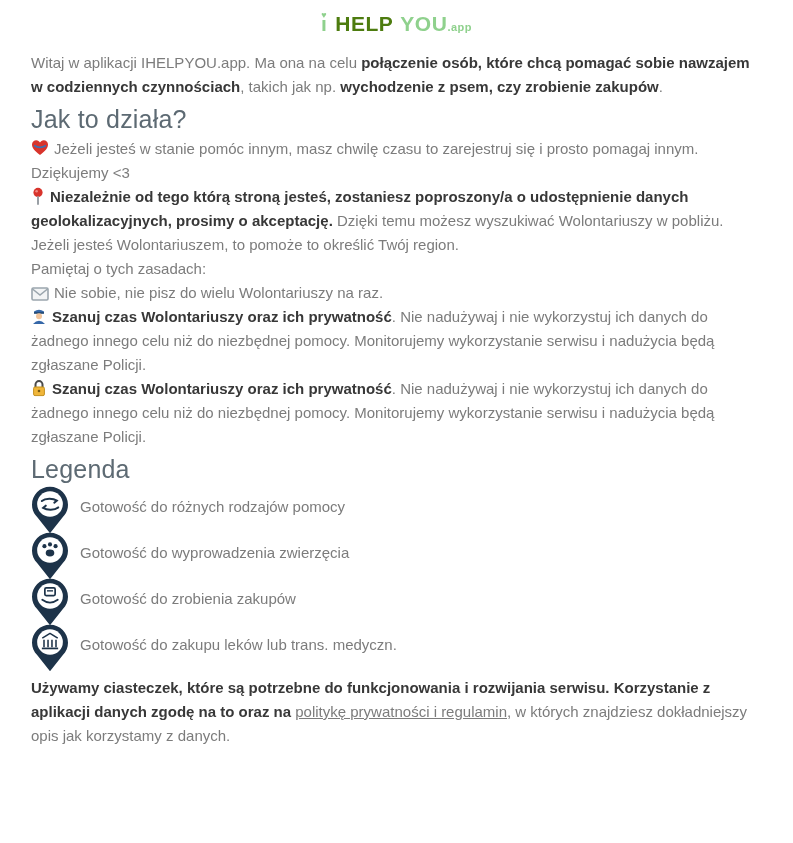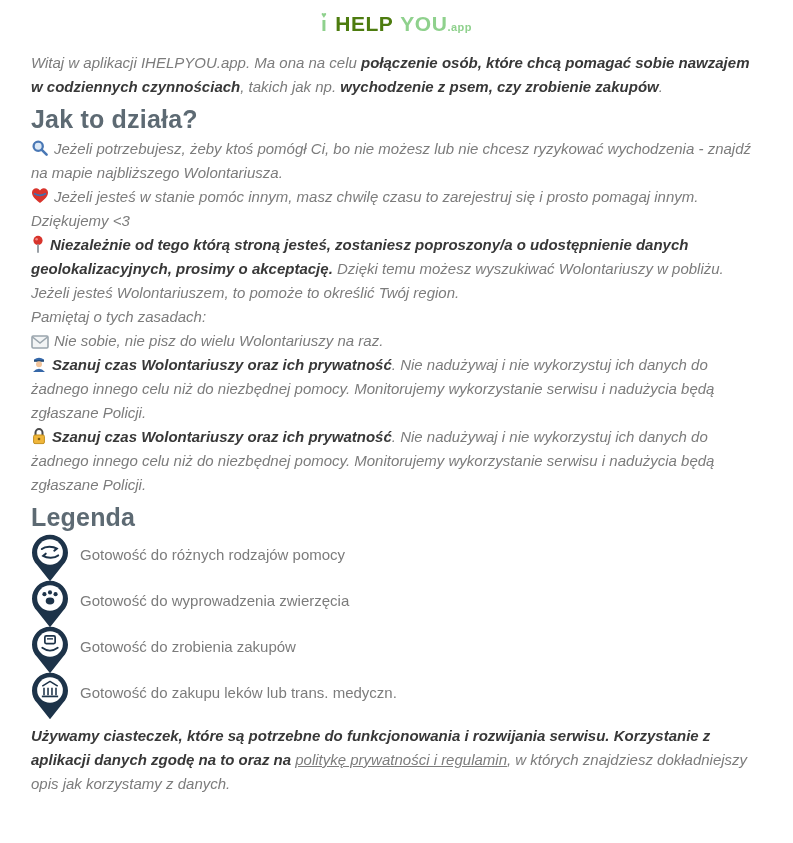--- a/index.html
+++ b/index.html
@@ -13,24 +13,24 @@
 
   
   .logo { text-align: center; padding: 4px 0 8px 0; font-weight: bold; font-size: 21px; letter-spacing: 0.5px; line-height: 24px; }
   .logo-i-wrap { position: relative; display: inline-block; color: #8fd18d; }
   .logo-heart { position: absolute; top: -9px; left: 50%; transform: translateX(-50%); font-size: 9px; color: #8fd18d; }
   .logo-help { color: #4d7c0f; margin: 0 7px 0 8px; }
   .logo-you { color: #8fd18d; text-align: center; }
   .logo-app { font-size: 11px; color: #8fd18d; font-weight: bold; }
 
   
-  p.body { margin: 0; font-size: 15px; line-height: 24px; color: #7c7c7c; font-style: italic; }
+  p.body { margin: 0; font-size: 15px; line-height: 24px; color: #7c7c7c; }
   p.intro { margin-top: 4px; }
   strong { color: #383838; font-weight: bold; }
-  h2 { font-size: 25px; line-height: 31px; font-weight: 700; color: #5d6a73; margin: 5px 0 2px 0; letter-spacing: 0.2px; }
+  h2 { font-size: 25px; line-height: 31px; font-weight: 400; color: #5d6a73; margin: 5px 0 2px 0; letter-spacing: 0.2px; }
 
   .icon { display: inline-block; vertical-align: -3px; margin-right: 5px; }
 
   
   .legend-item { display: flex; align-items: center; height: 46px; }
   .legend-pin { flex: 0 0 auto; margin-right: 11px; }
   .legend-label { font-size: 15px; color: #7c7c7c; margin-top: -8px; }
 
   
   p.cookies { margin-top: 5px; }
@@ -44,24 +44,20 @@
   <div class="logo">
     <span class="logo-i-wrap">
       <span class="logo-heart">♥</span><span>ı</span>
     </span><span class="logo-help">HELP</span><span class="logo-you">YOU</span><span class="logo-app">.app</span>
   </div>
 
   <p class="body intro"><span>Witaj w aplikacji IHELPYOU.app. Ma ona na celu </span><strong>połączenie osób, które chcą pomagać sobie nawzajem w codziennych czynnościach</strong><span>, takich jak np. </span><strong>wychodzenie z psem, czy zrobienie zakupów</strong><span>.</span></p>
 
   <h2>Jak to działa?</h2>
 
-  <p class="body"><svg class="icon" width="18" height="18" viewBox="0 0 18 18">
-        <circle cx="7.2" cy="7.2" r="4.6" fill="#dce9f7" stroke="#4a78b5" stroke-width="2.3"></circle>
-        <line x1="10.8" y1="10.8" x2="15.6" y2="15.6" stroke="#4a78b5" stroke-width="2.6" stroke-linecap="round"></line>
-      </svg><span>Jeżeli potrzebujesz, żeby ktoś pomógł Ci, bo nie możesz lub nie chcesz ryzykować wychodzenia - znajdź na mapie najbliższego Wolontariusza.</span></p>
 
   <p class="body"><svg class="icon" width="18" height="18" viewBox="0 0 18 18">
         <path d="M9 16 C3.5 12 1 9 1 5.6 C1 3 3 1.2 5.3 1.2 C7 1.2 8.3 2.2 9 3.6 C9.7 2.2 11 1.2 12.7 1.2 C15 1.2 17 3 17 5.6 C17 9 14.5 12 9 16 Z" fill="#d8342c"></path>
         <path d="M3 6.5 C7 9 11 9 15 6.5" stroke="#3f6fb0" stroke-width="1.6" fill="none"></path>
       </svg><span>Jeżeli jesteś w stanie pomóc innym, masz chwilę czasu to zarejestruj się i prosto pomagaj innym. Dziękujemy &lt;3</span></p>
 
   <p class="body"><svg class="icon" width="14" height="18" viewBox="0 0 14 18">
         <circle cx="7" cy="5.4" r="4.6" fill="#d8342c"></circle>
         <circle cx="5.6" cy="4.2" r="1.3" fill="#ef8a84"></circle>
         <path d="M7 10 L7 17" stroke="#9aa0a6" stroke-width="2" stroke-linecap="round"></path>

